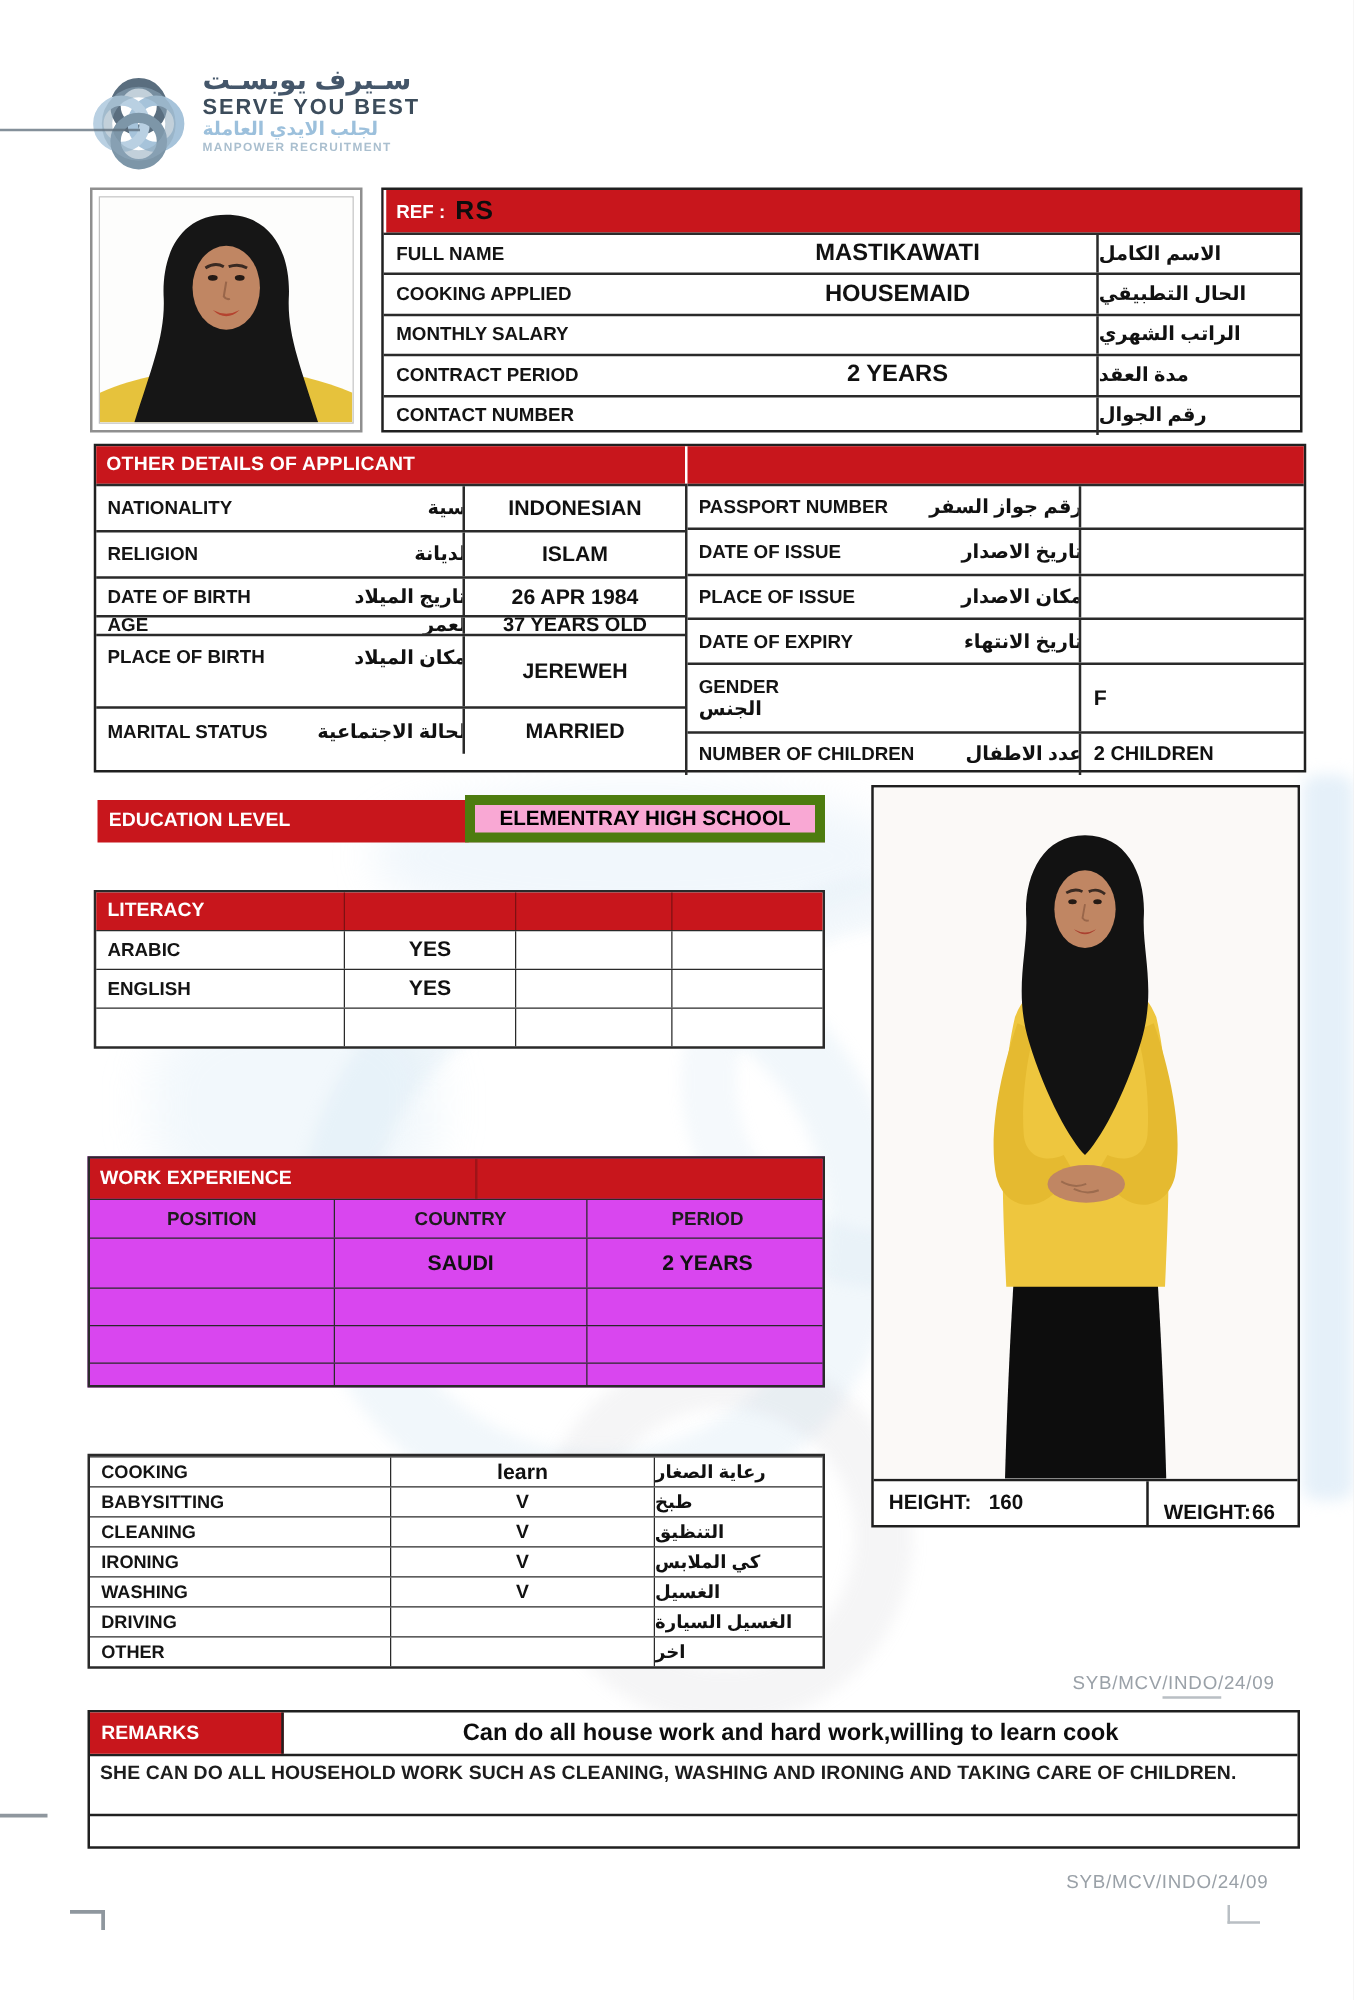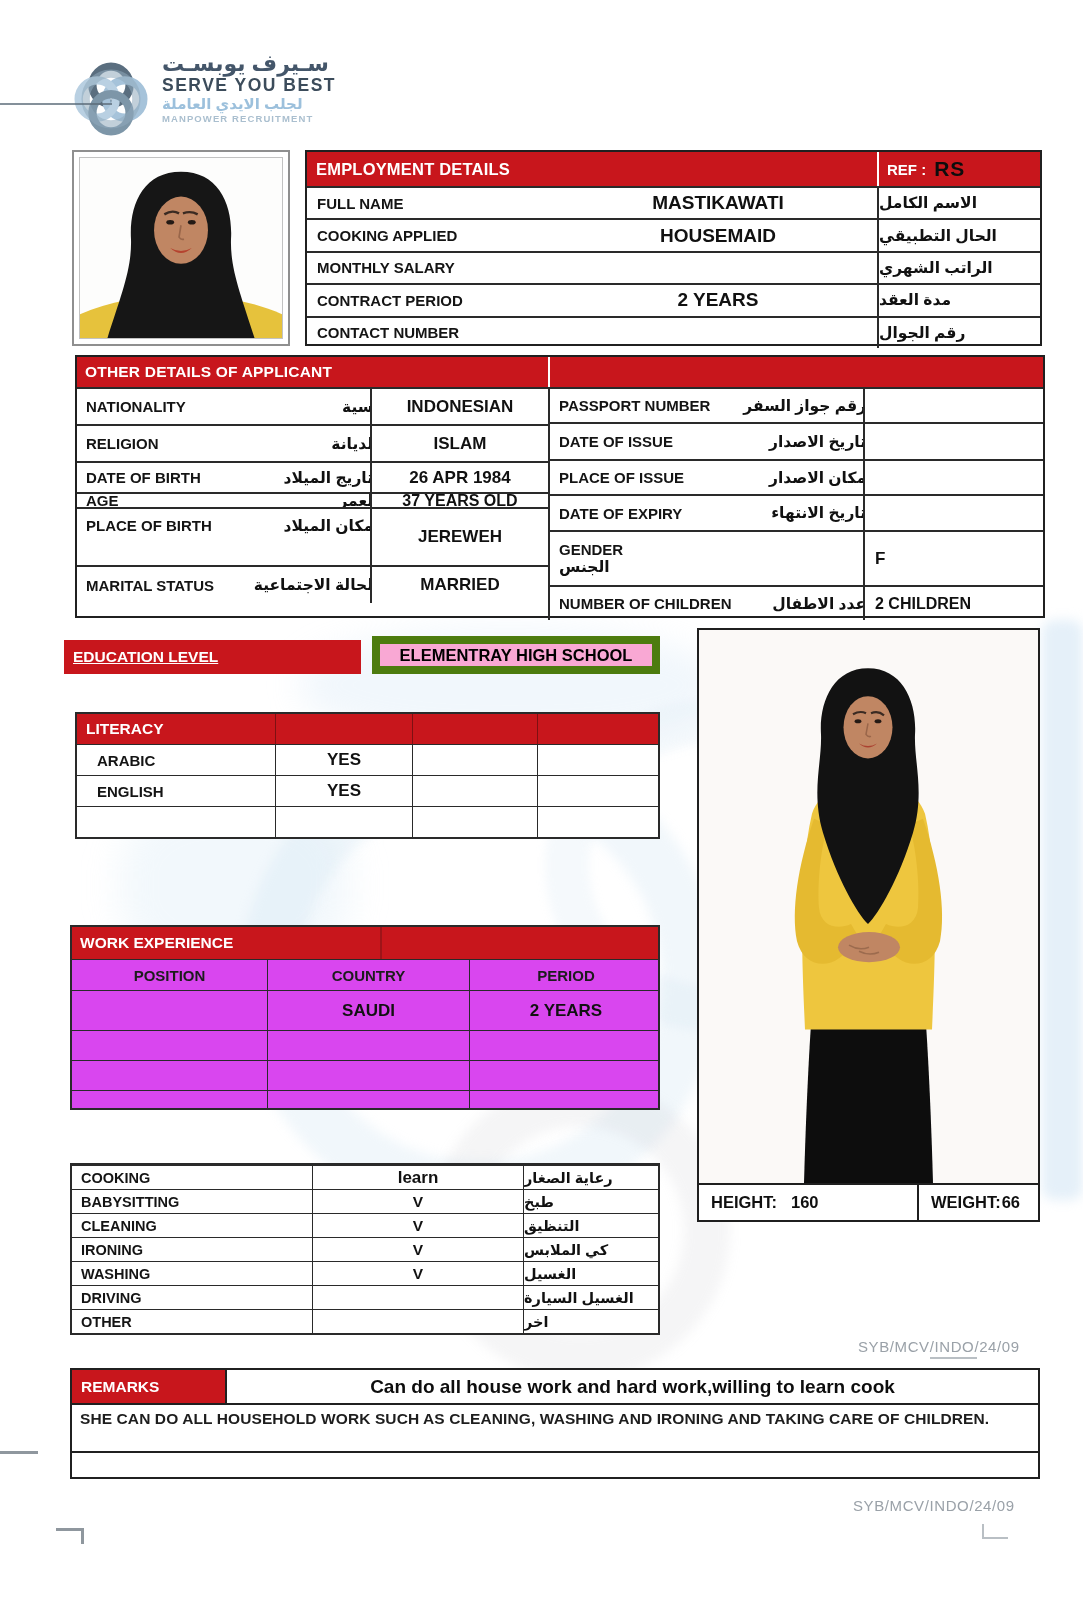--- a/index.html
+++ b/index.html
@@ -67,33 +67,33 @@
   #other-left .od-row { grid-template-columns:293px 178px; }
   #other-right .od-row { grid-template-columns:313px 182px; }
   .od-lab { display:flex; justify-content:space-between; align-items:center; padding-left:9px; overflow:hidden; }
   .od-lab .arb { padding-right:0; margin-right:-3px; white-space:nowrap; }
   .od-val { border-left:2px solid #2a2a2a; }
   .od-val.left-align { justify-content:flex-start; padding-left:10px; }
   .od-col { flex-direction:column; align-items:flex-start !important; justify-content:center; }
   .od-col .arb { margin-right:0; }
 
   
-  #edu-red { left:64px; top:640px; width:297px; height:34px; display:flex; align-items:center; padding-left:9px; font-size:15.5px; z-index:2;text-decoration:underline; }
+  #edu-red { left:78px; top:640px; width:297px; height:34px; display:flex; align-items:center; padding-left:9px; font-size:15.5px; z-index:2; }
   #edu-val { left:372px; top:636px; width:288px; height:38px; border:8px solid #4d7c0f; background:#f9a8d4; display:flex; align-items:center; justify-content:center; font-weight:700; font-size:16.5px; z-index:2; }
 
   
   #lit { left:75px; top:712px; width:585px; border:2px solid #2a2a2a; z-index:2; background:#fff; }
   .lit-row { display:grid; grid-template-columns:198px 137px 125px 125px; height:31px; }
   .lit-row > div { border-left:1.5px solid #2a2a2a; }
   .lit-row > div:first-child { border-left:none; }
   #lit .hdr { height:30px; }
   #lit .hdr > div { border-left:1.5px solid #7e1012; display:flex; align-items:center; }
   #lit .hdr > div:first-child { border-left:none; padding-left:9px; font-size:15.5px; }
   #lit .body-row { border-top:1.5px solid #2a2a2a; }
-  #lit .lab { padding-left:20px; }
+  #lit .lab { padding-left:9px; }
 
   
   #work { left:70px; top:925px; width:590px; border:2px solid #2a2a2a; z-index:2; background:#d946ef; }
   #work-head { height:32px; display:grid; grid-template-columns:308px 1fr; }
   #work-head .h1 { padding-left:8px; font-size:15.5px; display:flex; align-items:center; }
   #work-head .h2 { border-left:2px solid #9e1418; }
   .wk-row { display:grid; grid-template-columns:195px 202px 193px; border-top:1.5px solid #2a2a2a; }
   .wk-row > div { border-left:1.5px solid #2a2a2a; }
   .wk-row > div:first-child { border-left:none; }
   .wk-hdr { height:31px; }
@@ -111,21 +111,21 @@
   .sk-row > div:first-child { border-left:none; }
   .sk-row .lab { padding-left:9px; font-size:14.5px; }
   .sk-row .val { font-size:15.5px; }
   .sk-row .arb { justify-content:flex-end; padding-right:9px; font-size:14.5px; }
 
   
   #photo2 { left:697px; top:628px; width:343px; height:594px; border:2px solid #1f1f1f; background:#fff; z-index:2; }
   #photo2 .ph-area { width:100%; height:553px; overflow:hidden; }
   #hw { display:grid; grid-template-columns:178px 1fr; height:37px; border-top:2px solid #1f1f1f;gap:40px; }
   #hw > div { display:flex; align-items:center; padding-left:12px; font-weight:700; font-size:16.5px; color:#101010; }
-  #hw .w { border-left:2px solid #1f1f1f; }
+  #hw .w { border-left:2px solid #1f1f1f;align-items:flex-end; }
   #hw .hv { margin-left:14px; } #hw .wv { margin-left:1px; }
 
   
   .code { position:absolute; font-size:15px; color:#9aa1a8; letter-spacing:.6px; z-index:2; white-space:nowrap; }
   #code-top { left:858px; top:1338px; }
   #code-bottom { left:853px; top:1497px; }
 
   
   #remarks { left:70px; top:1368px; width:970px; border:2px solid #202020; background:#fff; z-index:2; }
   #rem-r1 { display:flex; height:33px; }
@@ -181,21 +181,20 @@
         <ellipse cx="92" cy="65" rx="4" ry="2.3" fill="#241a15"></ellipse>
         <ellipse cx="114" cy="65" rx="4" ry="2.3" fill="#241a15"></ellipse>
         <path d="M103,68 L101,80 q2,3 5,2" stroke="#99664a" stroke-width="1.7" fill="none"></path>
         <path d="M92,91 q11,6 22,0 q-11,10 -22,0 Z" fill="#b5432f"></path>
       </svg>
     </div>
   </div>
 
   <div class="abs" id="emp">
     <div class="redbar" id="emp-head">
-      <div class="h1">EMPLOYMENT DETAILS</div>
       <div class="h2">
         <span>REF :</span>
         <b>RS</b>
       </div>
     </div>
     <div class="emp-row">
       <div class="cell lab">FULL NAME</div>
       <div class="cell val" style="font-size:19px">MASTIKAWATI</div>
       <div class="cell arb">الاسم الكامل</div>
     </div>

